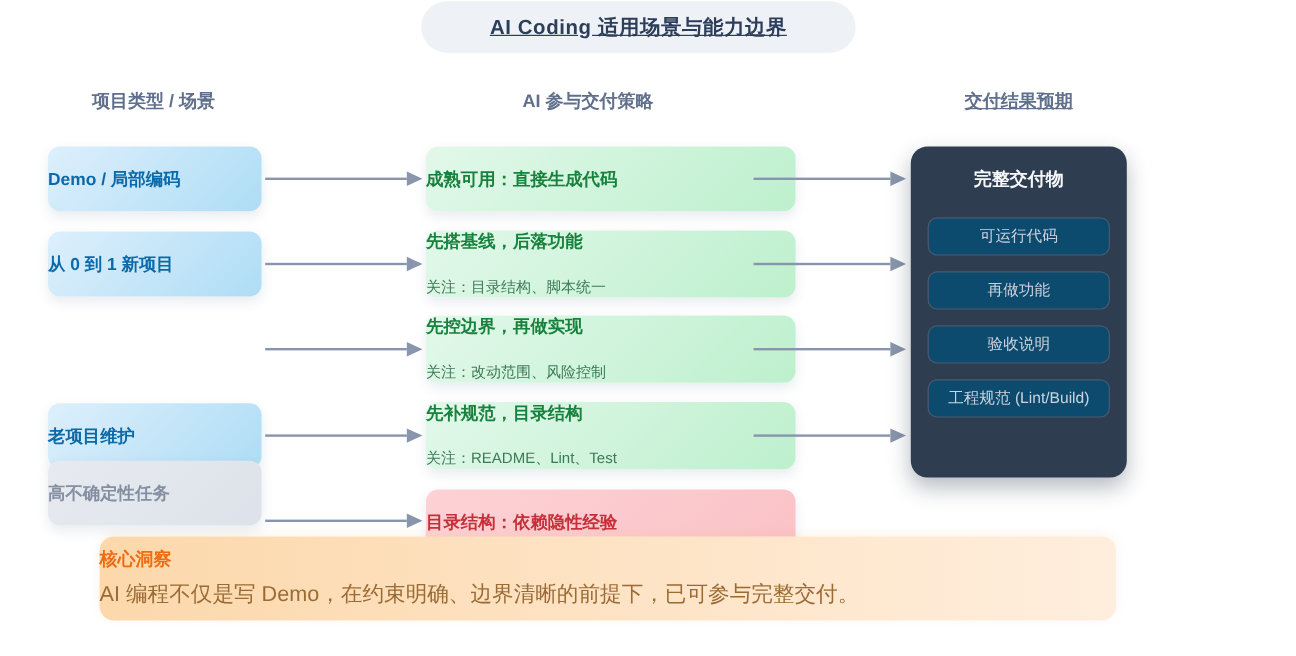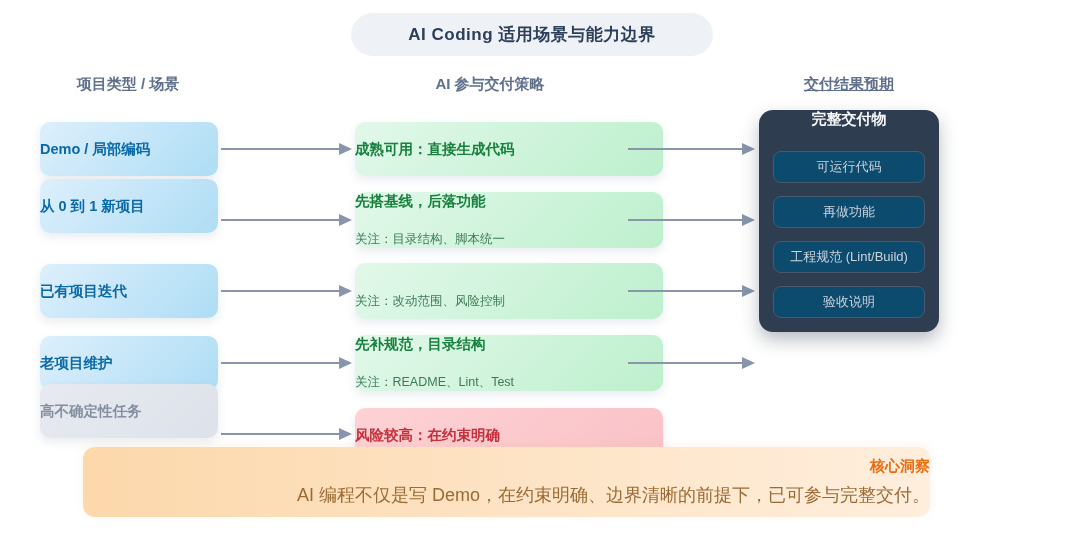--- a/index.html
+++ b/index.html
@@ -1,23 +1,23 @@
 <!DOCTYPE html>
 <html style="--blue_text: #0a69a8; --green_text: #17813d; --green_note: #3c7a55; --gray_text: #8490a2; --risk_text: #c5303a; --dark_panel: #2e3d50; --arrow: #8895ac; --insight_title: #ee6c10; --insight_body: #9b6b35;"><head>
 <meta charset="utf-8">
 <style>
   * { margin:0; padding:0; box-sizing:border-box; }
   body { background:#fff; font-family:"Liberation Sans","DejaVu Sans",sans-serif; }
   .canvas { position:relative; width:1080px; height:547px; background:#ffffff; overflow:hidden; }
 
   .title-pill {
-    position:absolute; left:351px; top:13px; width:362px; height:43px;
+    position:absolute; left:351px; top:1px; width:362px; height:43px;
     background:#eef1f6; border-radius:22px;
     display:flex; align-items:center; justify-content:center;
-    font-size:17px; font-weight:bold; color:#2c3e5a; letter-spacing:.5px;
+    font-size:17px; font-weight:bold; color:#2c3e5a; letter-spacing:.5px;text-decoration:underline;
   }
 
   .col-header {
     position:absolute; top:75px; height:20px; text-align:center;
     font-size:15px; font-weight:bold; color:#5f6f8c;
   }
   .col-header.left { left:28px; width:200px; }
   .col-header.center { left:355px; width:270px; }
   .col-header.right { left:759px; width:180px;text-decoration:underline; }
 
@@ -42,38 +42,38 @@
   .arrow { position:absolute; height:2px; background:var(--arrow,#8895ac); }
   .arrow::after {
     content:""; position:absolute; right:-13px; top:-5px;
     border-left:13px solid var(--arrow,#8895ac);
     border-top:6px solid transparent; border-bottom:6px solid transparent;
   }
   .arrow.l { left:221px; width:118px; }
   .arrow.r { left:628px; width:114px; }
 
   .panel {
-    position:absolute; left:759px; top:110px; width:180px; height:222px;
+    position:absolute; left:759px; top:122px; width:180px; height:276px;
     background:var(--dark_panel,#2e3d50); border-radius:14px;
     box-shadow:0 8px 18px rgba(20,35,55,0.30);
-    padding:0 14px 0 14px;
+    padding:18px 14px 0 14px;
   }
   .panel-title { text-align:center; color:#f6f8fa; font-size:15px; font-weight:bold; margin-bottom:22px; }
   .panel-item {
     height:32px; margin-bottom:13px; border-radius:8px;
     background:#0c4a6e; border:1px solid #4a5a6e;
     display:flex; align-items:center; justify-content:center;
     color:#cbd3dd; font-size:13px;
   }
 
   .insight {
     position:absolute; left:83px; top:447px; width:847px; height:70px;
     border-radius:12px; z-index:5;
     background:linear-gradient(90deg,#fcd8ab,#ffeedd);
-    display:flex; flex-direction:column; align-items:flex-end; justify-content:center;
+    display:flex; flex-direction:column; align-items:flex-start; justify-content:center;
     box-shadow:0 -2px 8px rgba(230,170,90,0.12);
   }
   .insight-title { font-size:15px; font-weight:bold; color:var(--insight_title,#ee6c10); margin-bottom:7px; }
   .insight-body { font-size:18px; color:var(--insight_body,#9b6b35); }
 </style>
 </head>
 <body>
 
 <div class="canvas">
 
@@ -85,63 +85,61 @@
 
   <div class="box scenario blue" style="top:122px">
     <span>Demo / 局部编码</span>
   </div>
   <div class="arrow l" style="top:148px"></div>
   <div class="box strategy green" style="top:122px">
     <span class="main">成熟可用：直接生成代码</span>
   </div>
   <div class="arrow r" style="top:148px"></div>
 
-  <div class="box scenario blue" style="top:179px">
+  <div class="box scenario blue" style="top:193px">
     <span>从 0 到 1 新项目</span>
   </div>
   <div class="arrow l" style="top:219px"></div>
   <div class="box strategy green tall" style="top:192px">
     <span class="main">先搭基线，后落功能</span>
     <span class="note">关注：目录结构、脚本统一</span>
   </div>
   <div class="arrow r" style="top:219px"></div>
 
-  <div class="box scenario blue" style="top:264px">
-    <span>已有项目迭代</span>
-  </div>
   <div class="arrow l" style="top:290px"></div>
   <div class="box strategy green tall" style="top:263px">
+    <span class="main">先控边界，再做实现</span>
     <span class="note">关注：改动范围、风险控制</span>
   </div>
   <div class="arrow r" style="top:290px"></div>
 
   <div class="box scenario blue" style="top:336px">
     <span>老项目维护</span>
   </div>
   <div class="arrow l" style="top:362px"></div>
   <div class="box strategy green tall" style="top:335px">
     <span class="main">先补规范，目录结构</span>
     <span class="note">关注：README、Lint、Test</span>
   </div>
   <div class="arrow r" style="top:362px"></div>
 
   <div class="box scenario gray" style="top:384px">
     <span>高不确定性任务</span>
   </div>
   <div class="arrow l" style="top:433px"></div>
   <div class="box strategy risk" style="top:408px">
-    <span class="main">风险较高：在约束明确</span>
+    <span class="main">目录结构：依赖隐性经验</span>
   </div>
 
   <div class="panel">
     <div class="panel-title">完整交付物</div>
     <div class="panel-item">可运行代码</div>
     <div class="panel-item">再做功能</div>
+    <div class="panel-item">验收说明</div>
     <div class="panel-item">工程规范 (Lint/Build)</div>
-    <div class="panel-item">验收说明</div>
   </div>
 
   <div class="insight">
     <div class="insight-title">核心洞察</div>
     <div class="insight-body">AI 编程不仅是写 Demo，在约束明确、边界清晰的前提下，已可参与完整交付。</div>
   </div>
 
 </div>
 
 </body></html>

